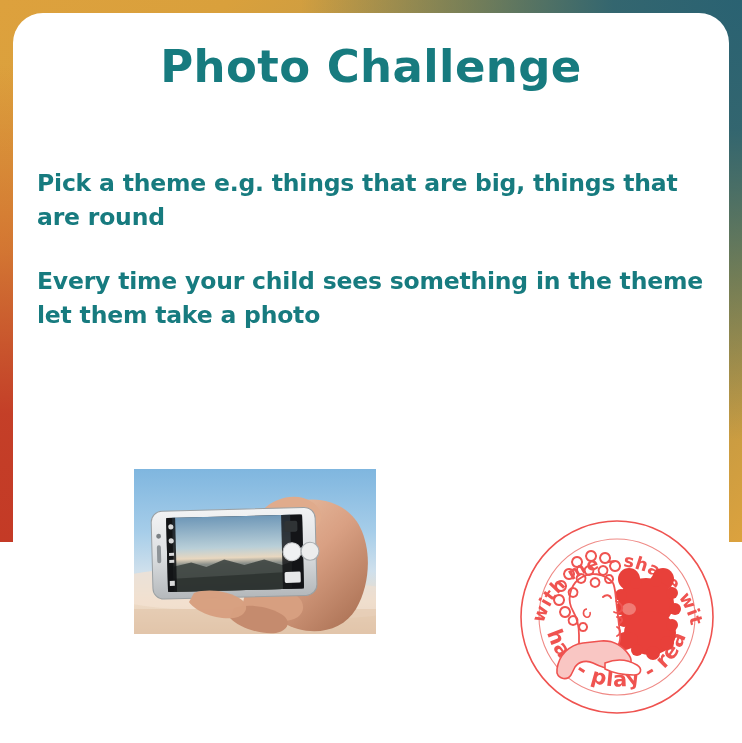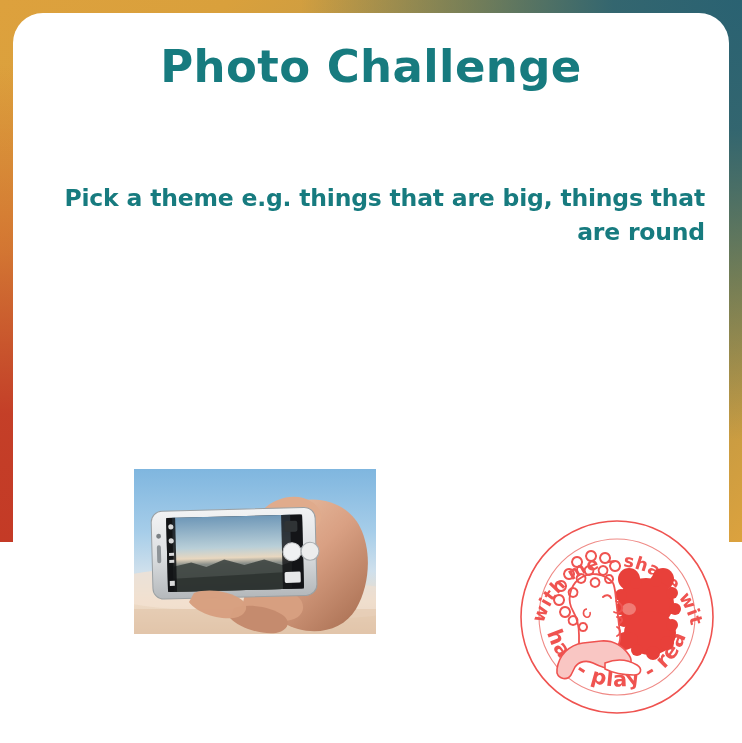--- a/index.html
+++ b/index.html
@@ -51,23 +51,23 @@
     font-weight: bold;
     font-size: 45px;
     letter-spacing: 0.4px;
     line-height: 1.15;
   }
 
   
   #body-text {
     position: absolute;
     left: 24px;
-    top: 168px;
+    top: 153px;
     width: 668px;
-    text-align: right;
+    text-align: left;
   }
   .para {
     color: #177b7f;
     font-family: "DejaVu Sans", sans-serif;
     font-weight: bold;
     font-size: 23.5px;
     line-height: 34px;
     letter-spacing: -0.2px;
     margin: 0 0 30px 0;
   }
@@ -99,20 +99,21 @@
 <body>
 
 <div id="poster">
 
   <div id="card">
 
     <div id="title">Photo Challenge</div>
 
     <div id="body-text">
       <p class="para">Pick a theme e.g. things that are big, things that are round</p>
+      <p class="para">Every time your child sees something in the theme let them take a photo</p>
     </div>
 
     <div id="photo">
       <svg width="242" height="165" viewBox="0 0 242 165">
         <defs>
           <linearGradient id="skyGrad" x1="0" y1="0" x2="0" y2="1">
             <stop offset="0%" stop-color="#7fb6df"></stop>
             <stop offset="38%" stop-color="#a6cde9"></stop>
             <stop offset="62%" stop-color="#cfe0ec"></stop>
             <stop offset="80%" stop-color="#eedcc8"></stop>

